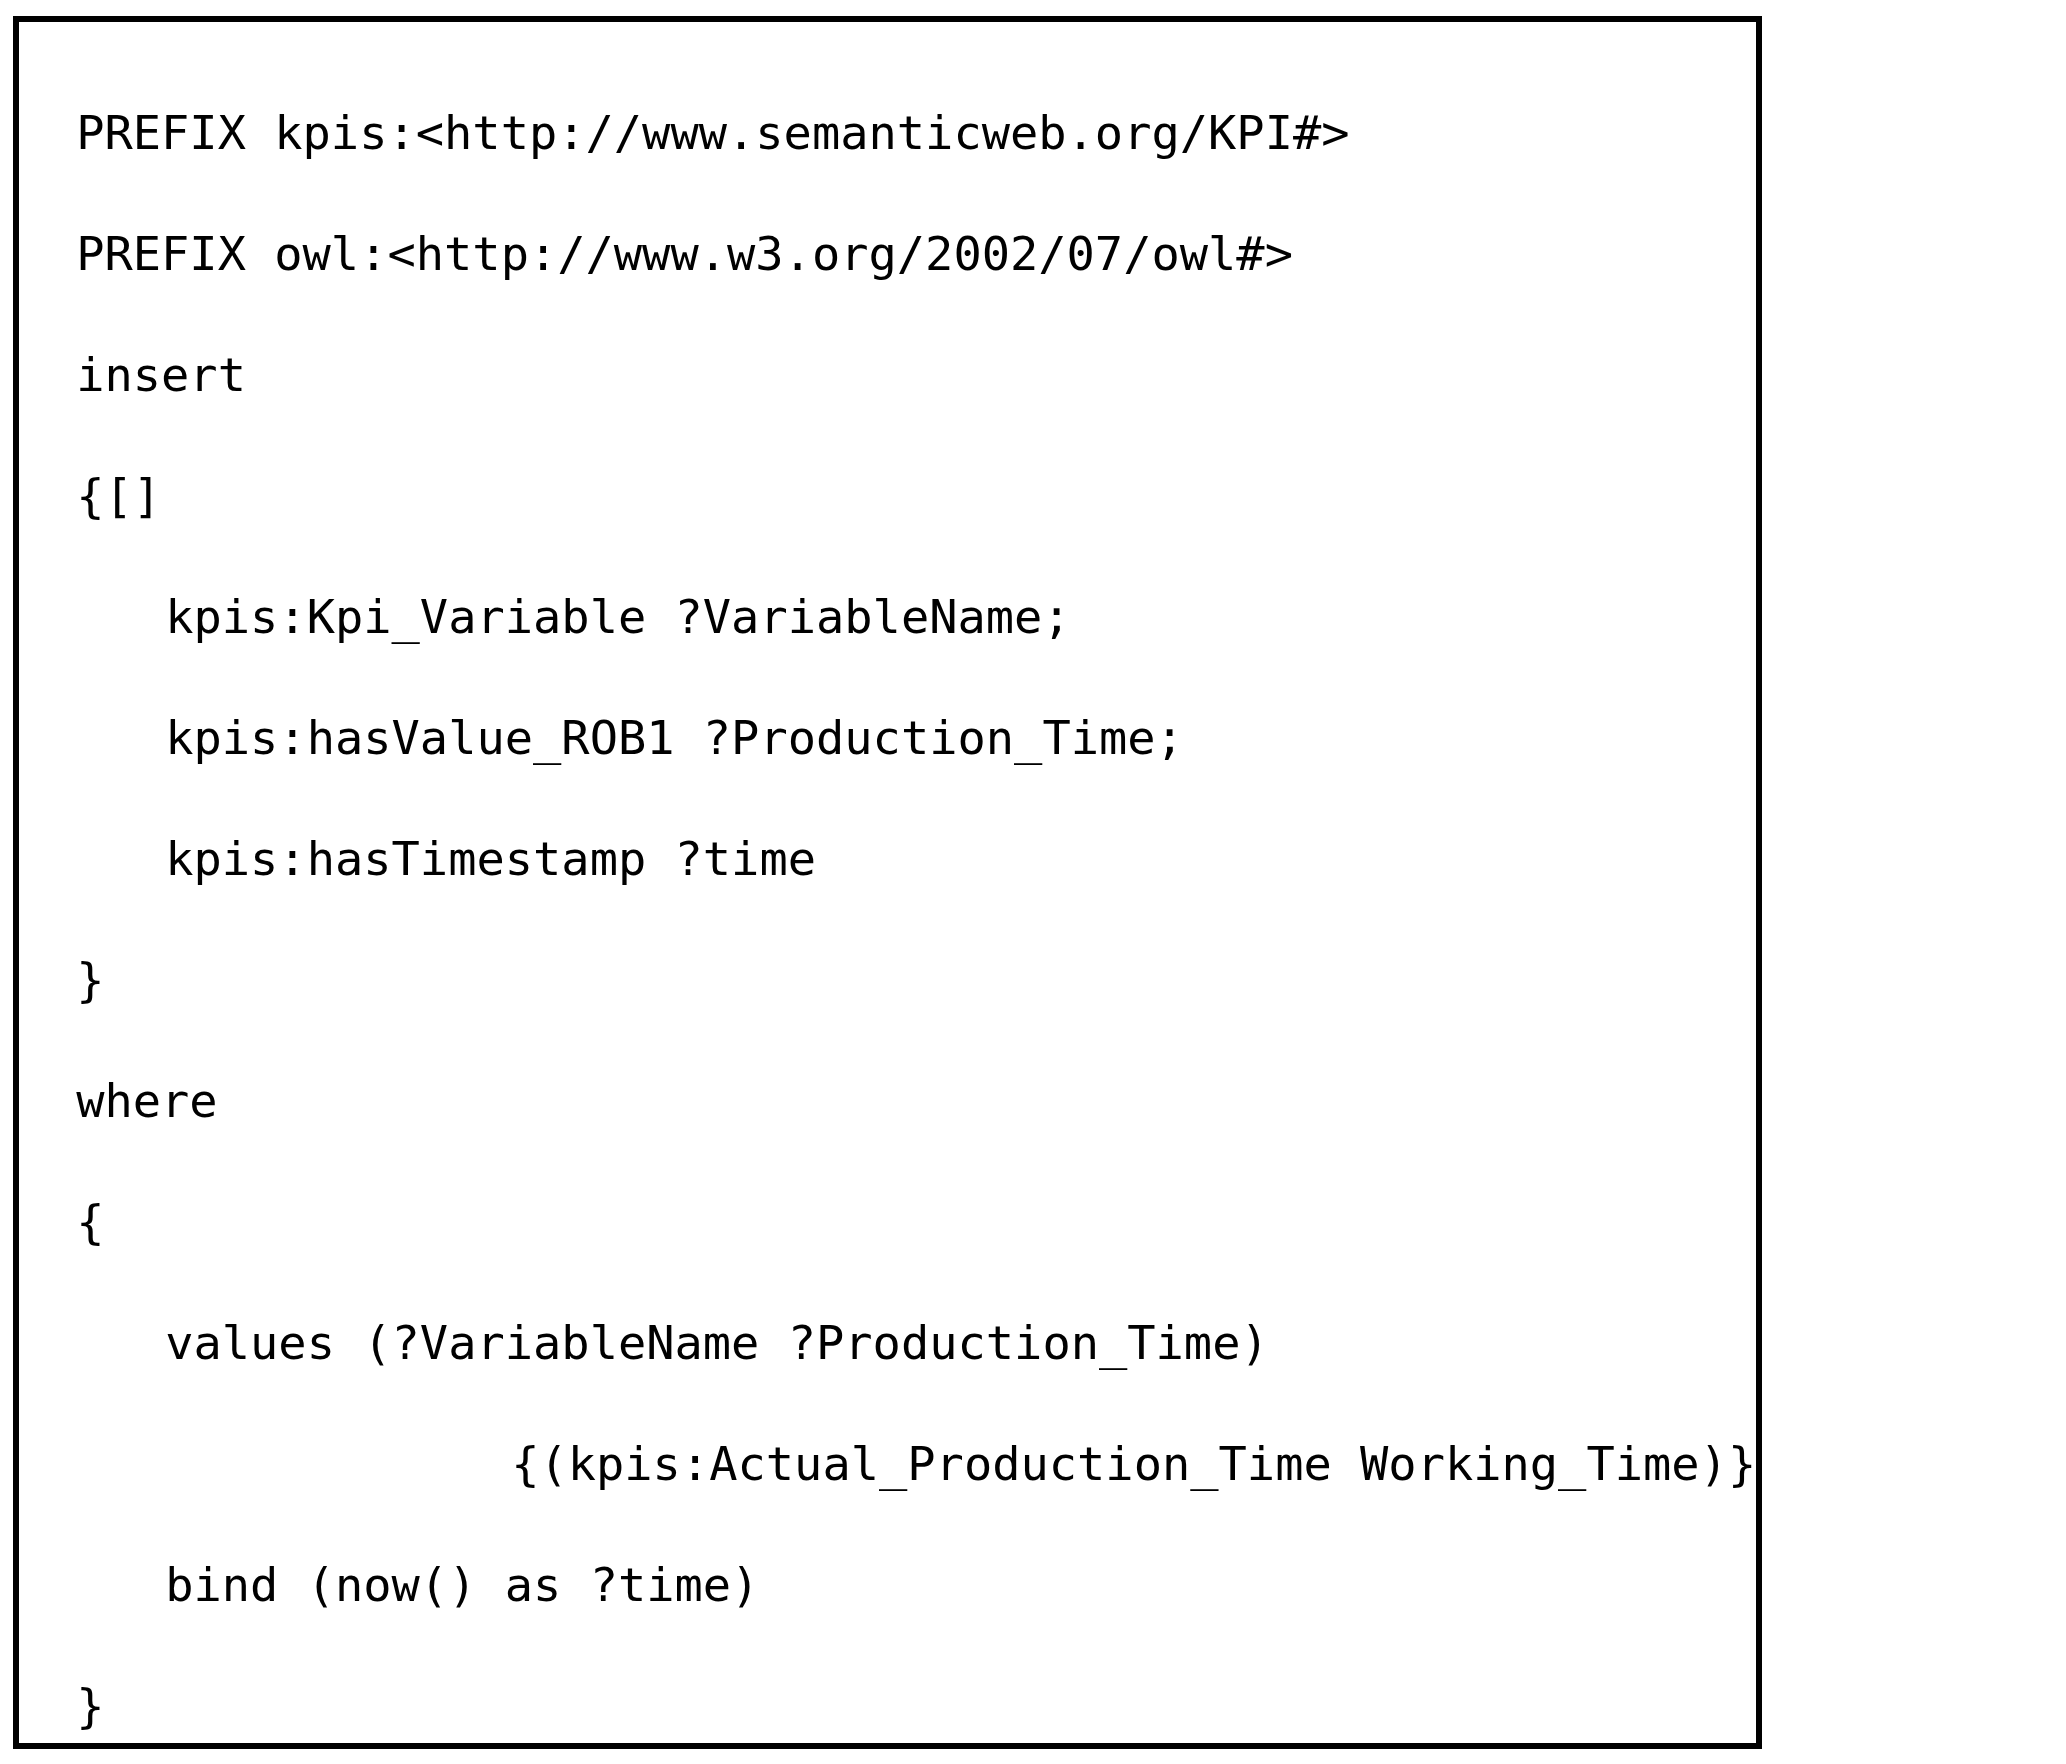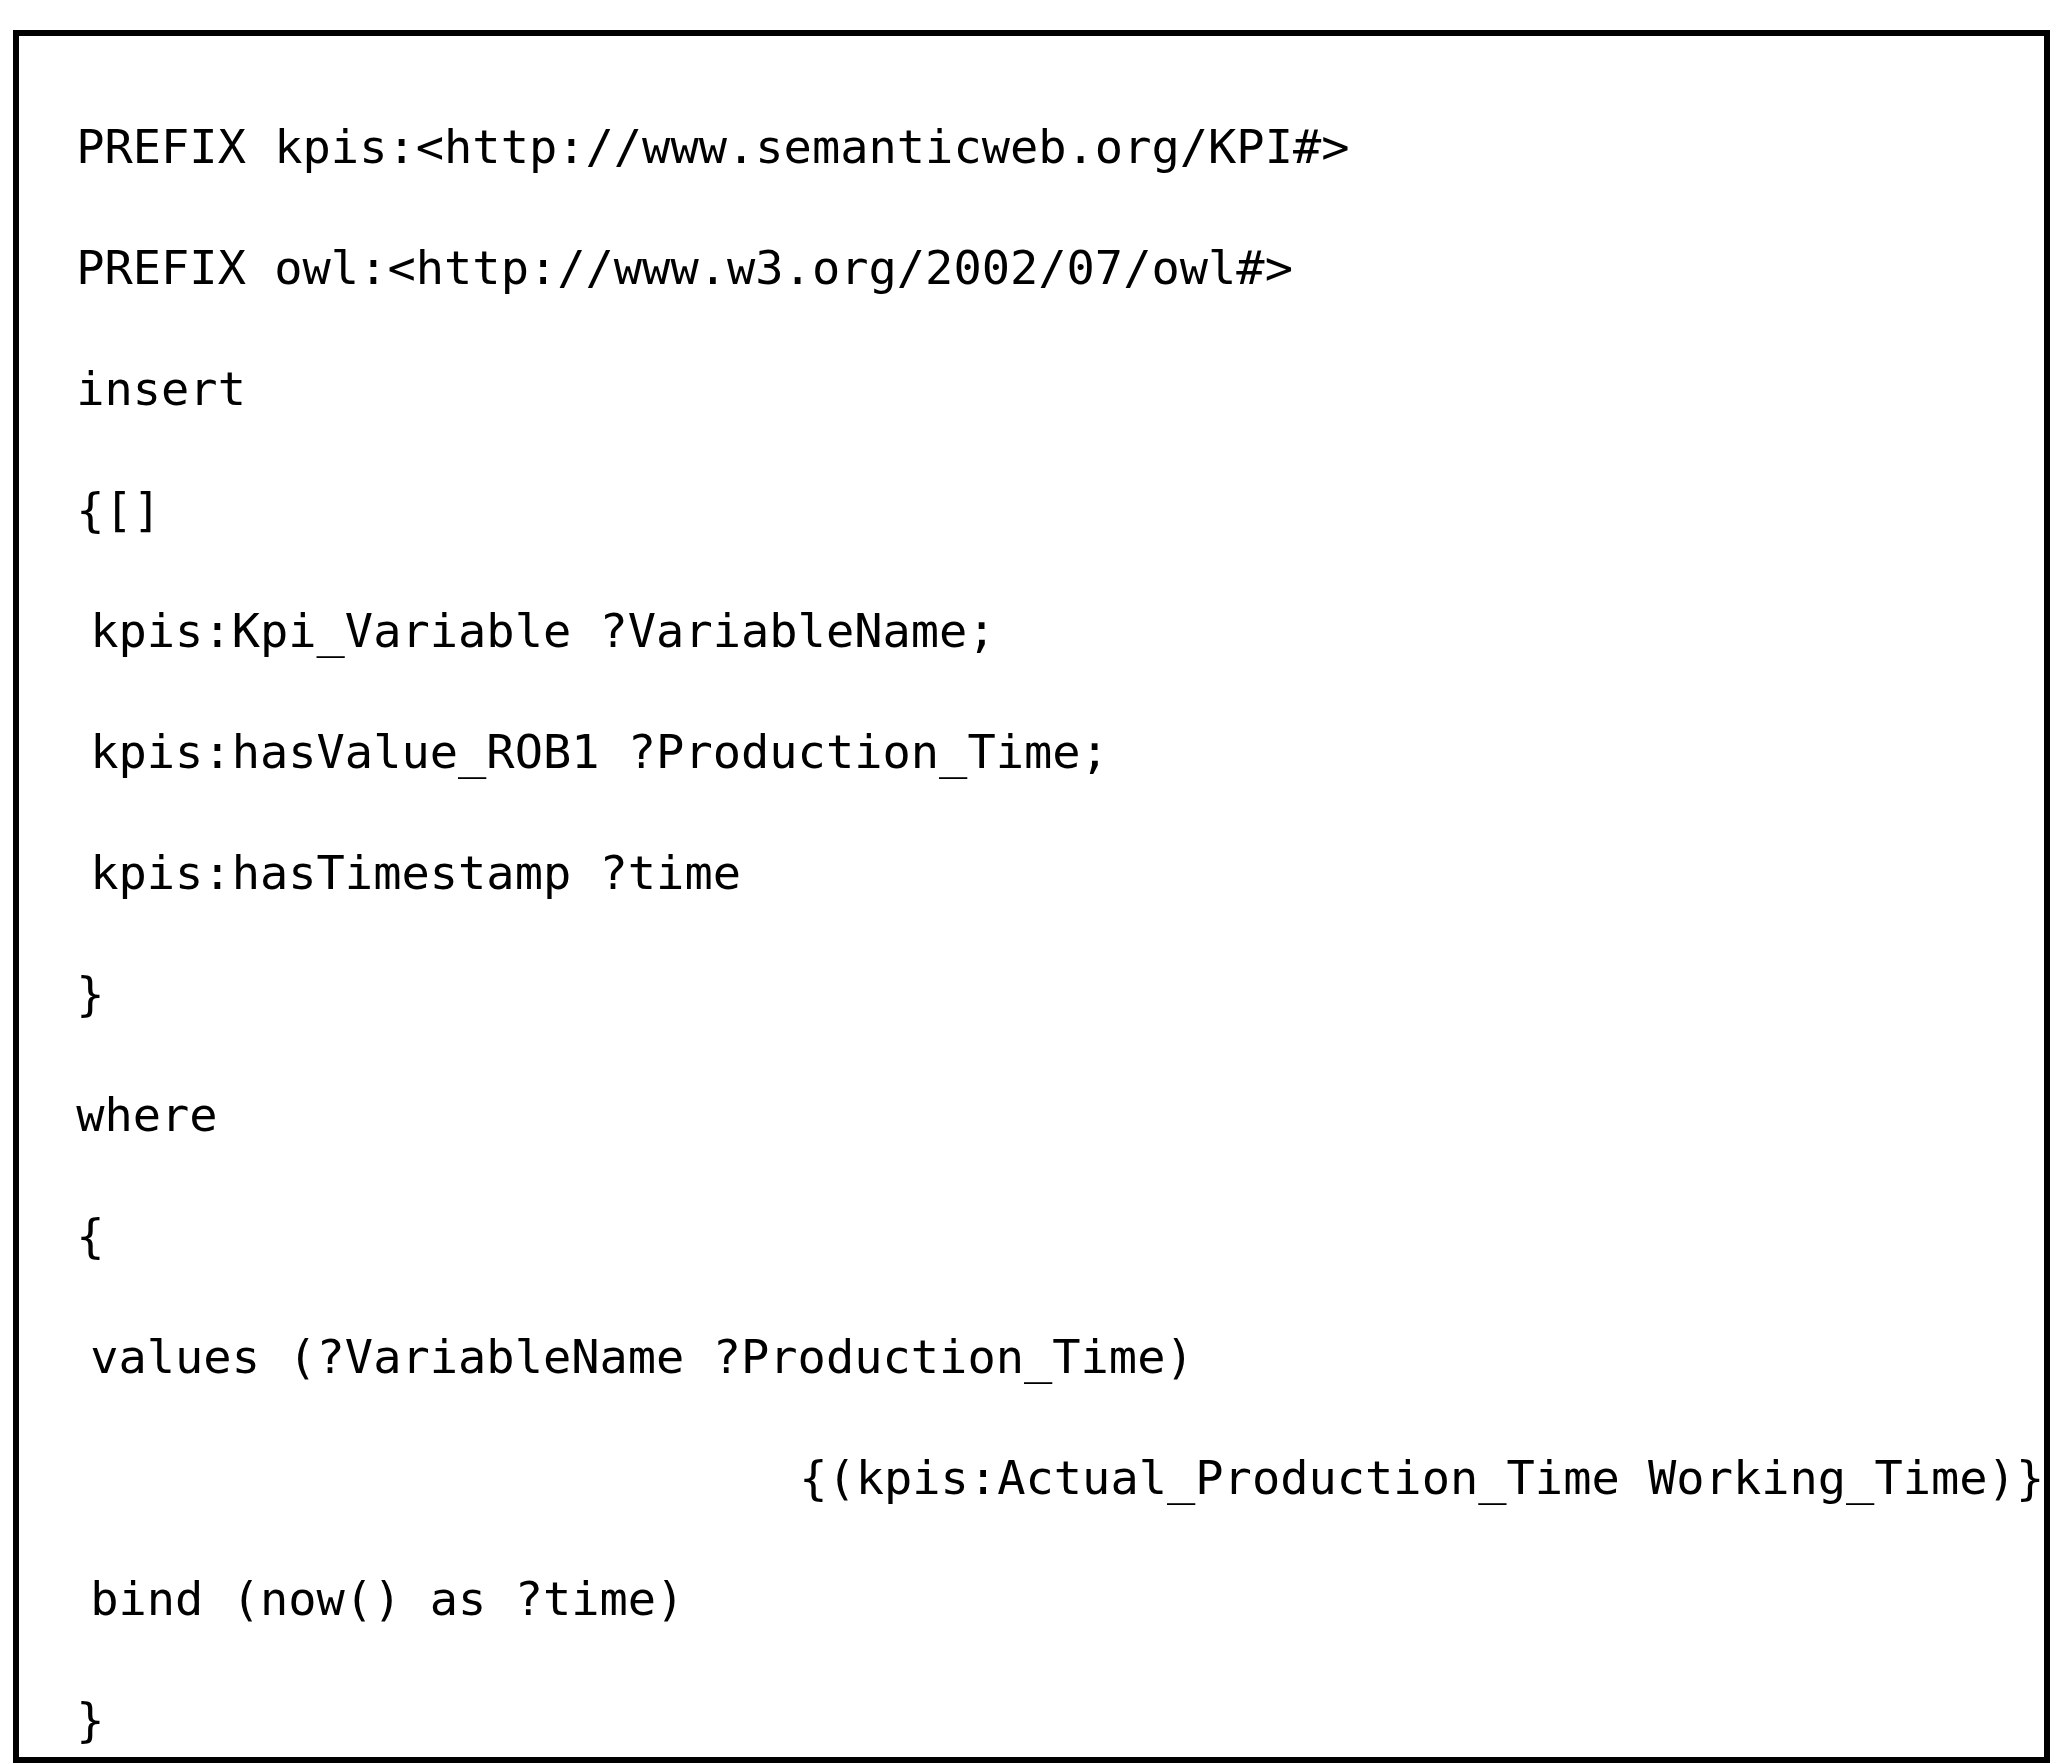--- a/index.html
+++ b/index.html
@@ -11,22 +11,22 @@
   body {
     width: 2066px;
     height: 1764px;
     font-family: "DejaVu Sans Mono", "Liberation Mono", monospace;
     overflow: hidden;
   }
 
   .code-figure {
     position: absolute;
     left: 13.2px;
-    top: 30px;
-    width: 2037px;
+    top: 16px;
+    width: 1749px;
     height: 1733px;
     box-sizing: border-box;
     border: 6.6px solid #000000;
     background: #ffffff;
   }
 
   .code-block {
     position: absolute;
     left: 0;
     top: 0;
@@ -41,21 +41,21 @@
     height: 121px;
     line-height: 121px;
     font-size: 47px;
     color: #000000;
     white-space: pre;
     font-family: "DejaVu Sans Mono", "Liberation Mono", monospace;
     letter-spacing: 0px;
   }
 
   .indent-0 { padding-left: 57px; }
-  .indent-1 { padding-left: 71px; }
+  .indent-1 { padding-left: 118px; margin-left: 28px; }
   .indent-2 { padding-left: 257px; text-align: right; }
 </style>
 </head>
 <body>
 
 <div class="code-figure">
   <pre class="code-block" id="code-block"><span class="code-line indent-0">PREFIX kpis:&lt;http://www.semanticweb.org/KPI#&gt;</span><span class="code-line indent-0">PREFIX owl:&lt;http://www.w3.org/2002/07/owl#&gt;</span><span class="code-line indent-0">insert</span><span class="code-line indent-0">{[]</span><span class="code-line indent-1">kpis:Kpi_Variable ?VariableName;</span><span class="code-line indent-1">kpis:hasValue_ROB1 ?Production_Time;</span><span class="code-line indent-1">kpis:hasTimestamp ?time</span><span class="code-line indent-0">}</span><span class="code-line indent-0">where</span><span class="code-line indent-0">{</span><span class="code-line indent-1">values (?VariableName ?Production_Time)</span><span class="code-line indent-2">{(kpis:Actual_Production_Time Working_Time)}</span><span class="code-line indent-1">bind (now() as ?time)</span><span class="code-line indent-0">}</span></pre>
 </div>
 
 

